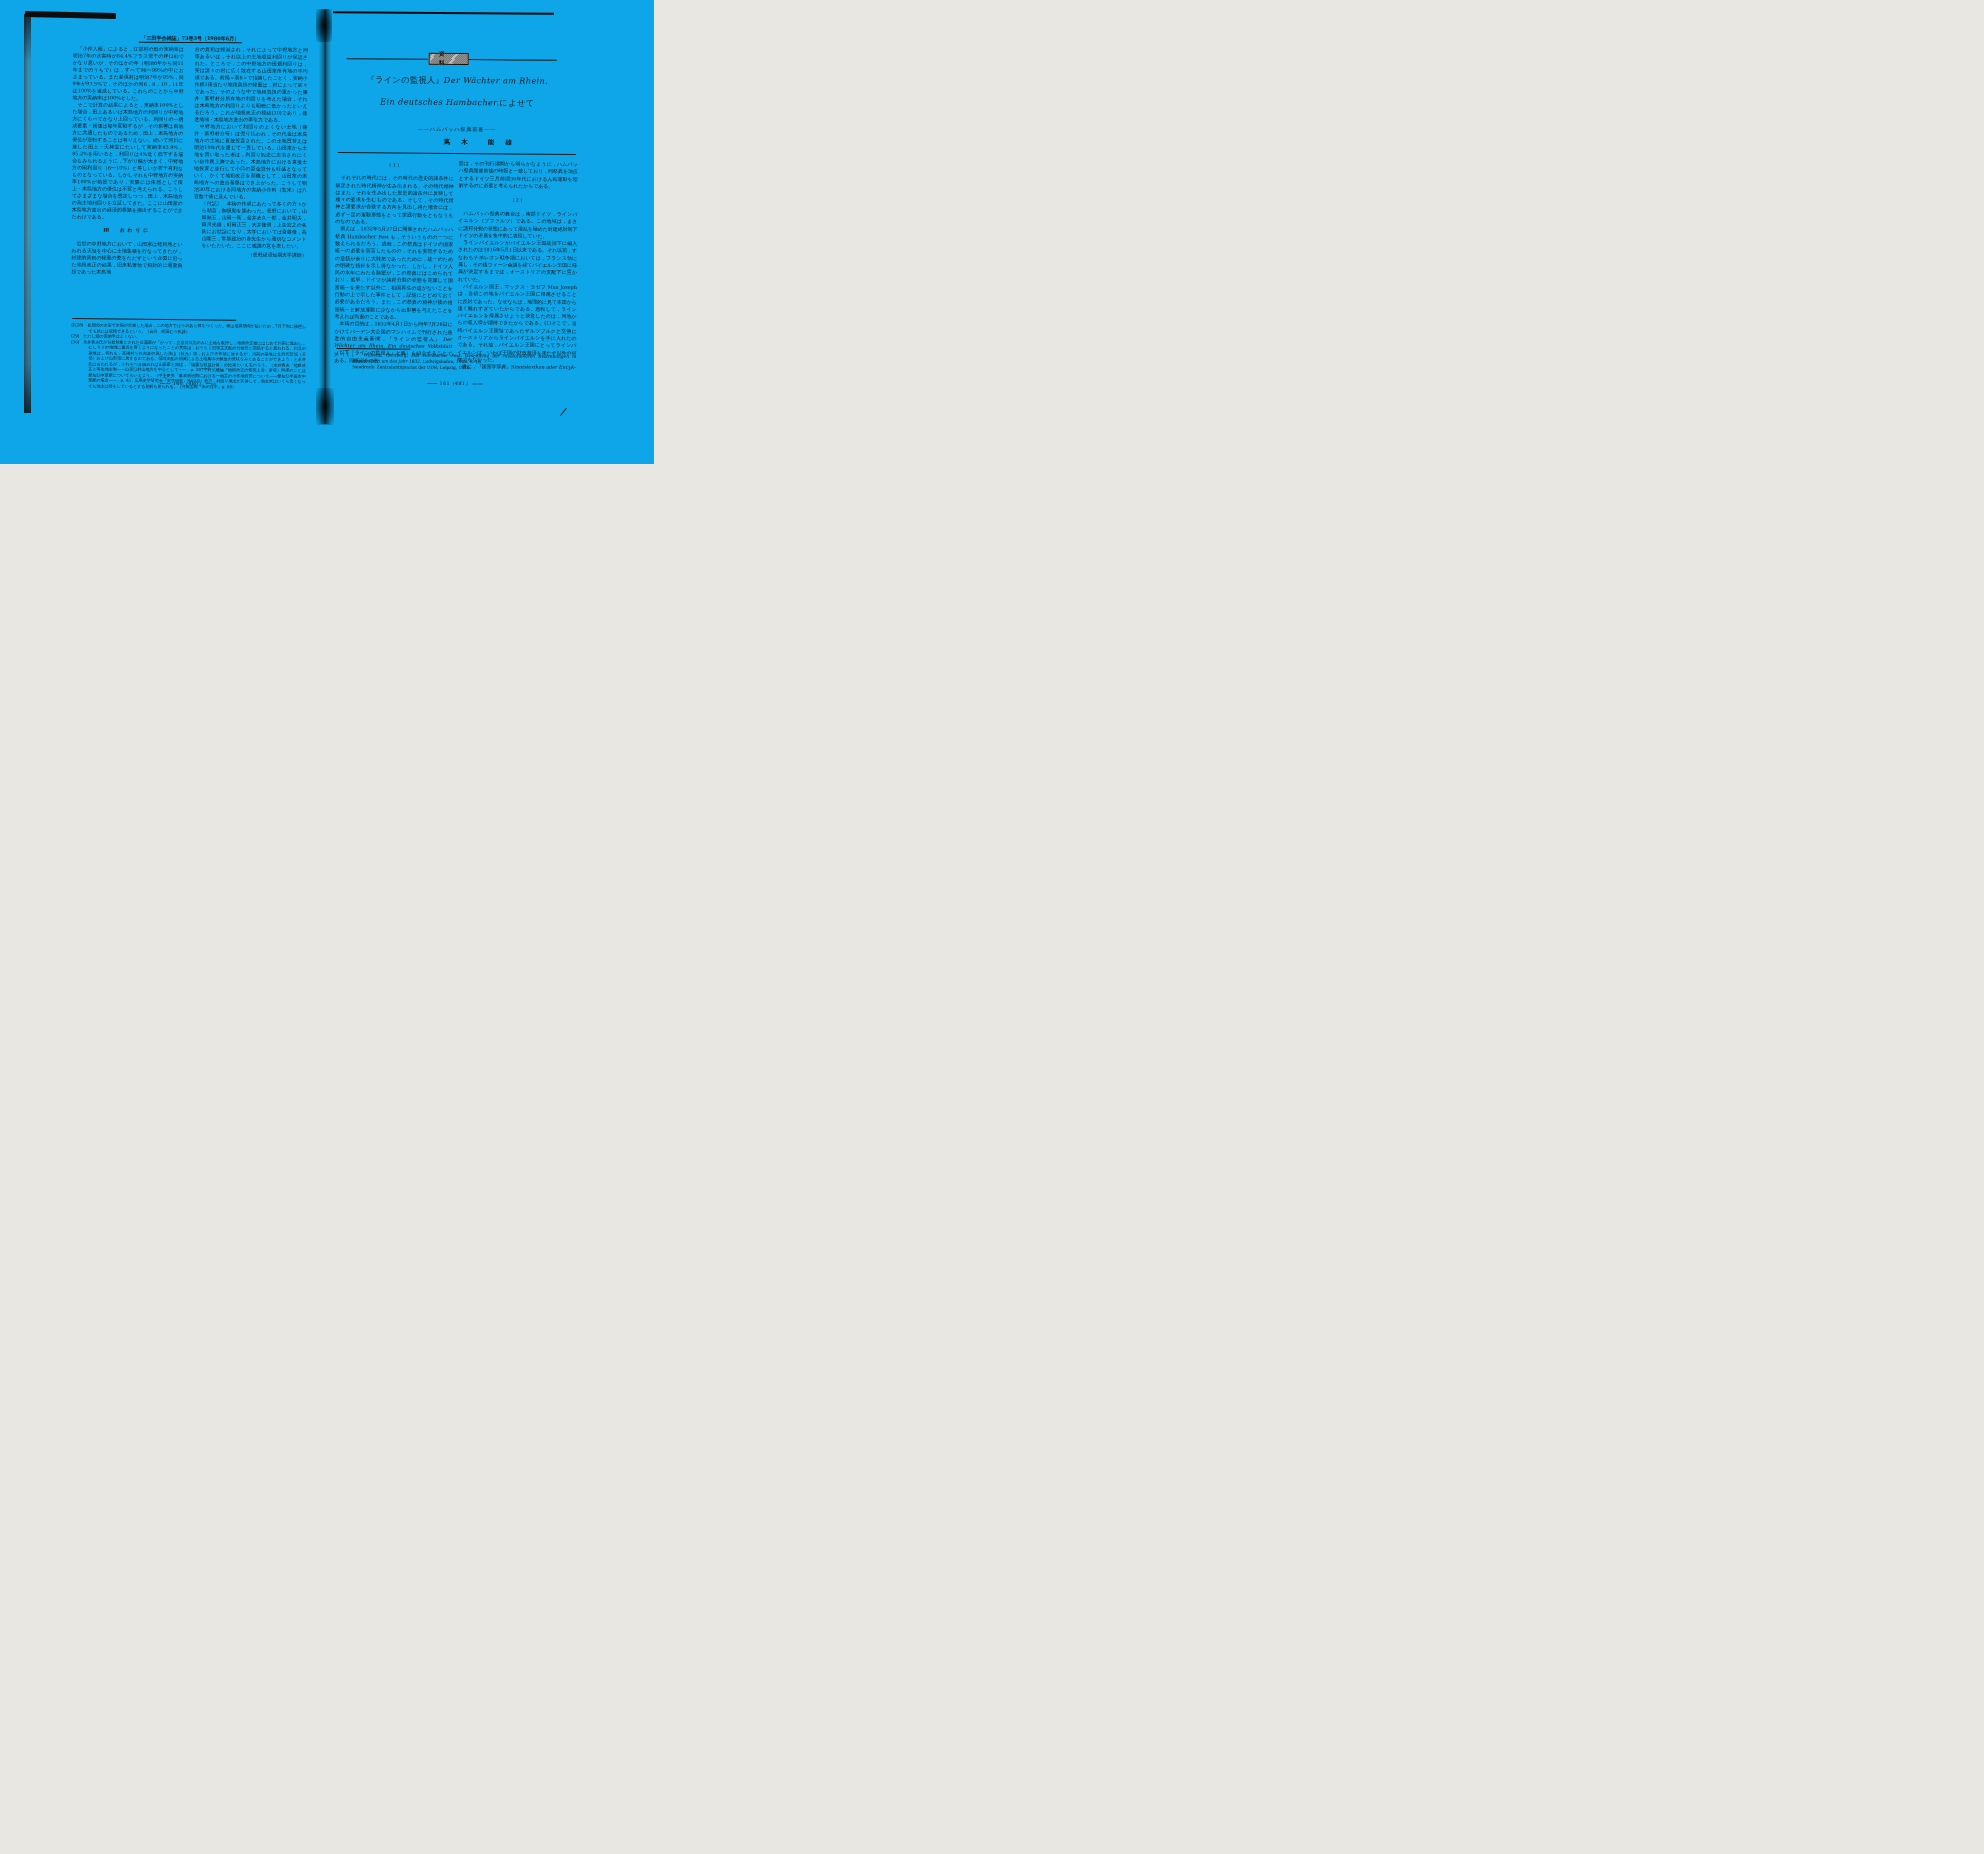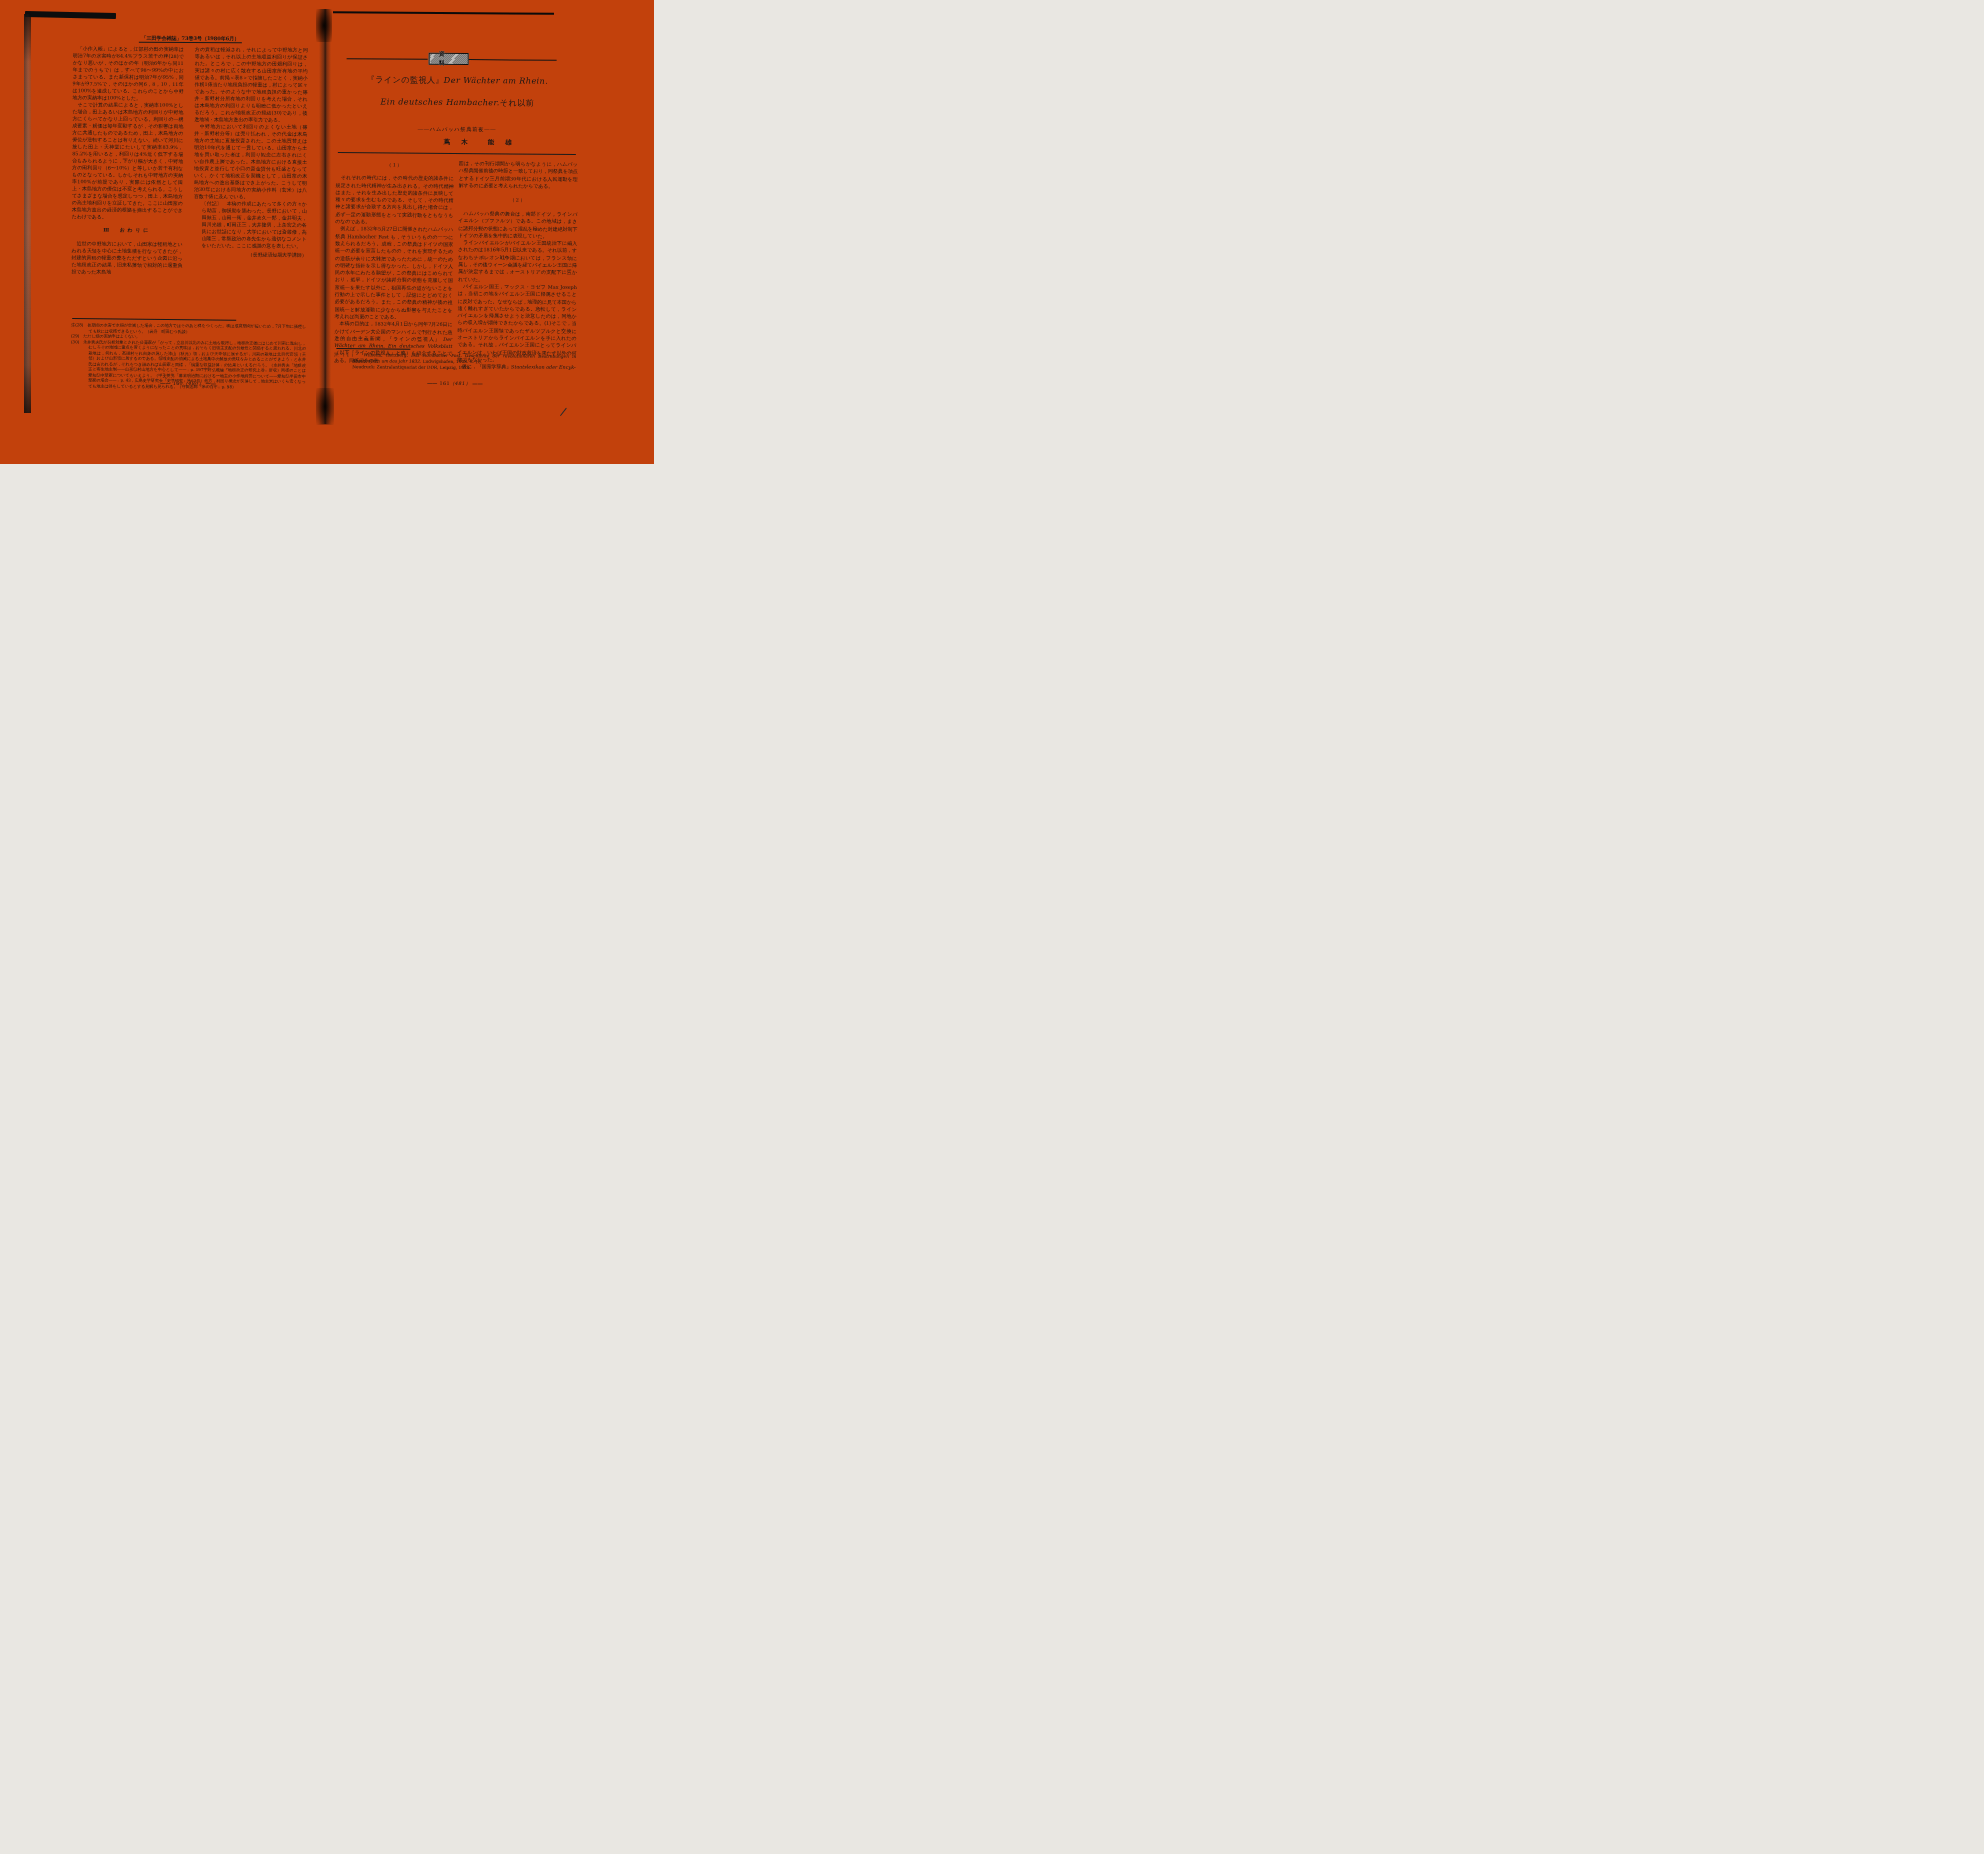--- a/index.html
+++ b/index.html
@@ -1,18 +1,18 @@
 <!DOCTYPE html>
 <html style="font-size:6.4px"><head>
 <meta charset="utf-8">
 <style>
   html,body{margin:0;padding:0;background:#e9e7e2;}
   .canvas{
     position:relative; width:654px; height:464px; overflow:hidden;
-    background:#c2410c;
+    background:#0ea5e9;
     font-family:"DejaVu Serif","Liberation Serif",serif;
     color:#161616;
   }
   .canvas::after{
     content:""; position:absolute; inset:0; pointer-events:none;
     background-image:radial-gradient(rgba(30,30,30,0.06) 0.4px, transparent 0.4px);
     background-size:5.2px 6.7px; opacity:.5;
   }
   
   .wedge-top-left{position:absolute; left:24.6px; top:12px; width:91px; height:5.6px;
@@ -139,21 +139,21 @@
       <div class="shiryo-badge">
         <span>資料</span>
       </div>
       <div class="badge-line r"></div>
     </div>
 
     <div class="title-line title-1">
       <span>『ラインの監視人』</span><span class="de">Der Wächter am Rhein.</span>
     </div>
     <div class="title-line title-2">
-      <span class="de">Ein deutsches Hambacher.</span><span>それ以前</span>
+      <span class="de">Ein deutsches Hambacher.</span><span>によせて</span>
     </div>
 
     <div class="subtitle">――ハムバッハ祭典前夜――</div>
     <div class="author">蔦　木　　能　雄</div>
     <div class="divider"></div>
 
     <div class="rp-cols">
       <div class="col rp-col1">
         <p class="sec-num">（1）</p>
         <p>　それぞれの時代には，その時代の歴史的諸条件に規定された時代精神が生み出される。その時代精神はまた，それを生み出した歴史的諸条件に反映して種々の要求を生むものである。そして，その時代精神と諸要求が合致する方向を見出し得た場合には，必ず一定の運動形態をとって実践行動をともなうものなのである。</p>

